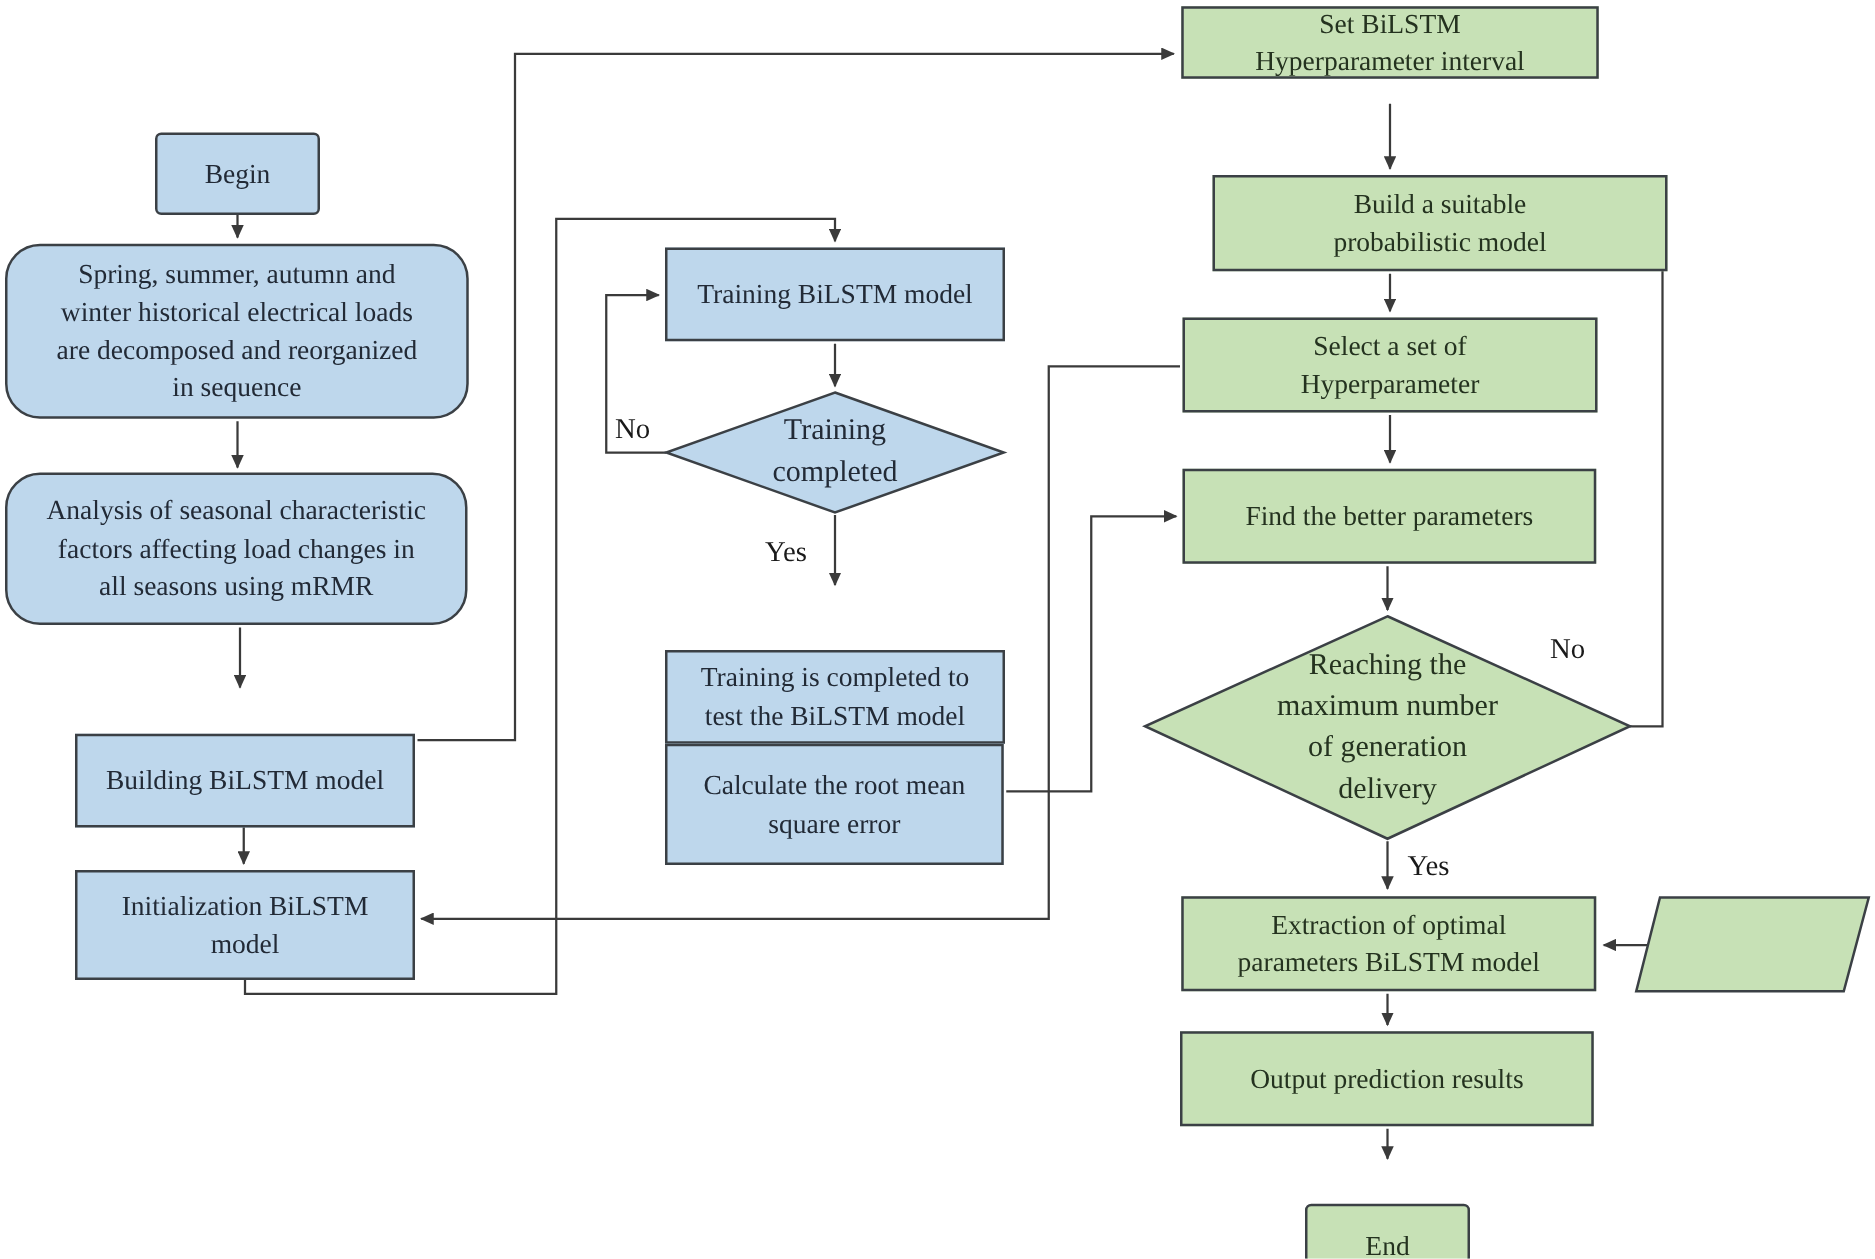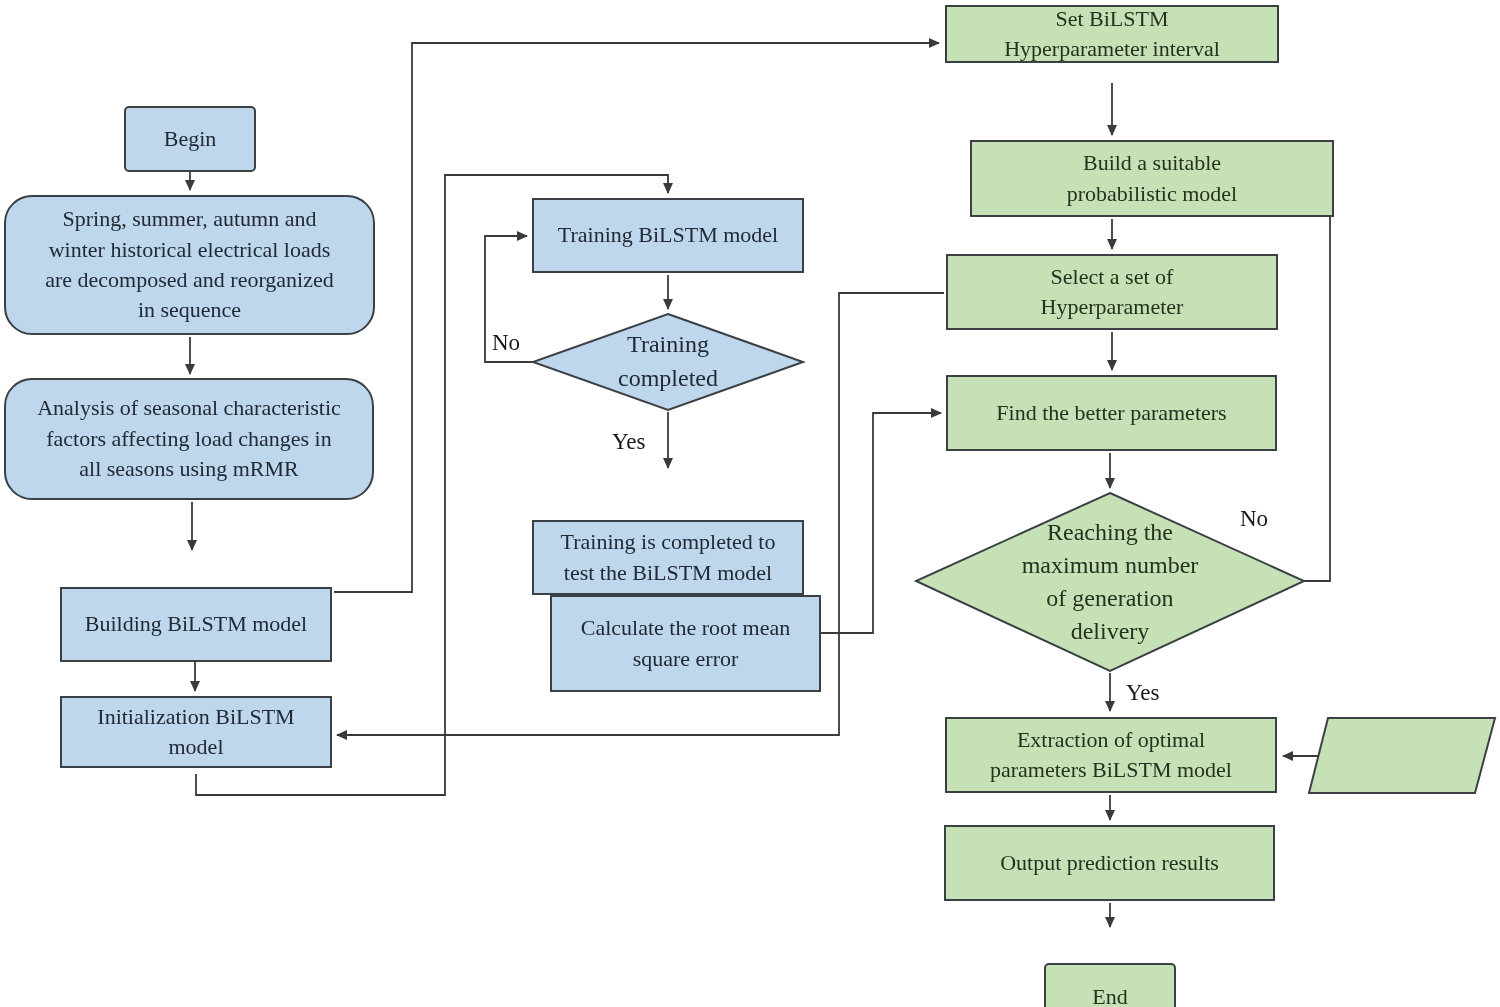--- a/index.html
+++ b/index.html
@@ -85,32 +85,32 @@
 winter historical electrical loads
 are decomposed and reorganized
 in sequence</div>
 
   <div class="node blue r-lg" style="left:4px;top:378px;width:370px;height:122px;">Analysis of seasonal characteristic
 factors affecting load changes in
 all seasons using mRMR</div>
 
   <div class="node blue" style="left:60px;top:555px;width:272px;height:75px;margin-top:32px;">Building BiLSTM model</div>
 
-  <div class="node blue" style="left:60px;top:696px;width:272px;height:72px;">Initialization BiLSTM
+  <div class="node blue" style="left:60px;top:696px;width:272px;height:88px;">Initialization BiLSTM
 model</div>
 
   <div class="node blue" style="left:532px;top:198px;width:272px;height:75px;">Training BiLSTM model</div>
 
   <div class="overlay ov-blue" style="left:553px;top:331px;width:230px;height:61px;">Training
 completed</div>
 
   <div class="node blue" style="left:532px;top:473px;width:272px;height:75px;margin-top:47px;">Training is completed to
 test the BiLSTM model</div>
 
-  <div class="node blue" style="left:532px;top:595px;width:271px;height:97px;margin-left:18px;">Calculate the root mean
+  <div class="node blue" style="left:532px;top:595px;width:271px;height:97px;">Calculate the root mean
 square error</div>
 
   <div class="node green" style="left:945px;top:5px;width:334px;height:58px;">Set BiLSTM
 Hyperparameter interval</div>
 
   <div class="node green" style="left:944px;top:140px;width:364px;height:77px;margin-left:26px;">Build a suitable
 probabilistic model</div>
 
   <div class="node green" style="left:946px;top:254px;width:332px;height:76px;">Select a set of
 Hyperparameter</div>

